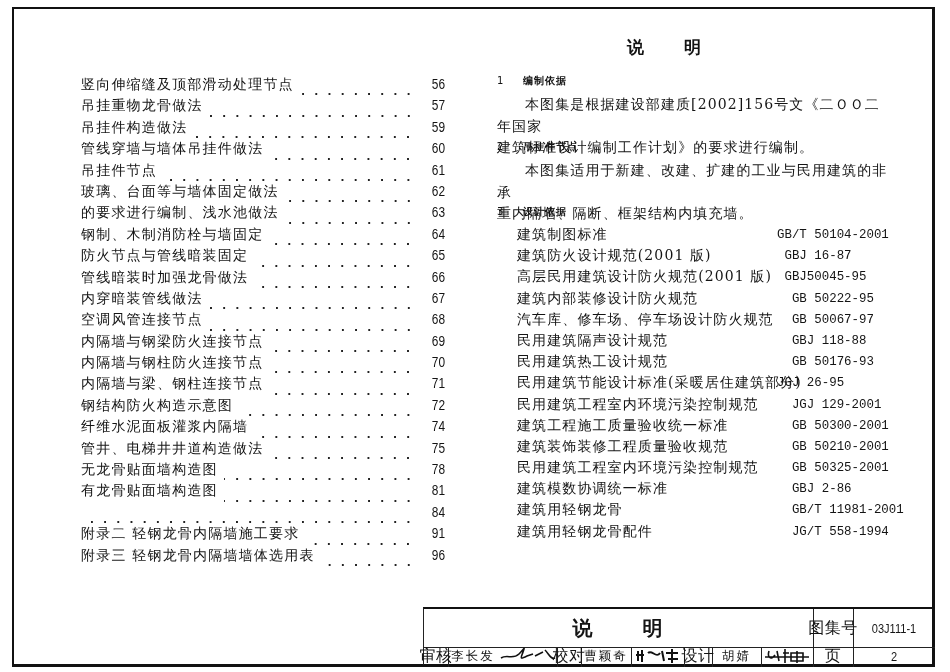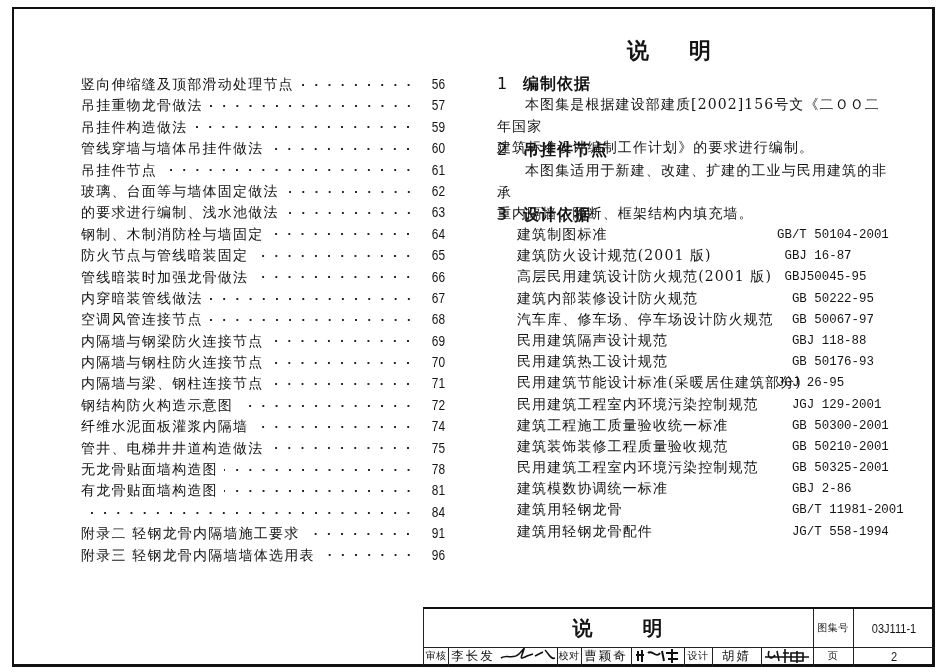--- a/index.html
+++ b/index.html
@@ -10,40 +10,40 @@
     }
     .frame {
       position: absolute; left: 12px; top: 7px; width: 918px; height: 655px;
       border: 2px solid #111; border-right-width: 3px; border-bottom-width: 3px;
       box-sizing: content-box;
     }
     
     .toc { position: absolute; left: 81px; top: 74px; width: 364px; }
     .toc-row {
       position: relative; height: 21.4px; line-height: 21.4px;
-      font-size: 14px; white-space: nowrap; display: flex; align-items: center;
+      font-size: 14px; white-space: nowrap; display: flex; align-items: flex-end;
     }
     .toc-title { flex: 0 0 auto; letter-spacing: 1.2px; padding-right: 6px; background: #fff; position: relative; z-index: 2; }
     .toc-dots {
       flex: 1 1 auto; height: 2px; margin-right: 30px;
       background-image: radial-gradient(circle, #222 1px, transparent 1.3px);
       background-size: 13.2px 2px; background-repeat: repeat-x; background-position: right center;
     }
     .toc-page {
       position: absolute; right: 0; top: 0; width: 28px; text-align: right;
       font-family: "Liberation Sans", sans-serif; font-size: 14px; transform: scaleX(0.85); transform-origin: right center;
     }
     
     .doc-title {
-      position: absolute; left: 627px; top: 36px; font-size: 22px; font-weight: bold; letter-spacing: 2px; font-family: Liberation Serif, serif;
+      position: absolute; left: 627px; top: 36px; font-size: 17px; font-weight: bold; letter-spacing: 2px; font-family: Liberation Serif, serif;
     }
     .doc-title .gap { display: inline-block; width: 38px; }
     .section-head {
       position: absolute; left: 497px; font-family: "DejaVu Sans", "Liberation Sans", sans-serif;
-      font-size: 16px; font-weight: bold; letter-spacing: 1px;
+      font-size: 10px; font-weight: bold; letter-spacing: 1px;
     }
     .section-head .num { display: inline-block; width: 26px; font-weight: normal; }
     .para {
       position: absolute; left: 497px; width: 392px; font-size: 14px; line-height: 21.5px; letter-spacing: 1.1px;
     }
     .para .indent { display: inline-block; width: 28px; }
     .refs { position: absolute; left: 517px; top: 224px; width: 380px; }
     .ref-row { position: relative; height: 21.2px; line-height: 21.2px; font-size: 14px; white-space: nowrap; }
     .ref-name { position: absolute; left: 0; letter-spacing: 1.1px; }
     .ref-code {
@@ -54,21 +54,21 @@
     .tb {
       position: absolute; left: 423px; top: 607px; width: 511px; height: 58px;
       border-top: 2px solid #111; border-left: 1.5px solid #222;
       box-sizing: border-box;
     }
     .tb-cell { position: absolute; box-sizing: border-box; display: flex; align-items: center; justify-content: center; white-space: nowrap; }
     .tb-hline { position: absolute; height: 0; border-top: 1.2px solid #222; }
     .tb-vline { position: absolute; width: 0; border-left: 1.2px solid #222; }
     .tb-main-title { font-size: 20px; font-weight: bold; letter-spacing: 2px; }
     .tb-main-title .gap { display: inline-block; width: 48px; }
-    .tb-small { font-size: 10px; letter-spacing: 0.5px; }
+    .tb-small { font-size: 16px; letter-spacing: 0.5px; }
     .tb-name { font-size: 12.5px; letter-spacing: 2px; }
     .tb-code { font-family: "Liberation Sans", sans-serif; font-size: 13px; transform: scaleX(0.85); }
     .sig { font-family: "DejaVu Serif", serif; font-style: italic; font-size: 13px; color: #111; }
   </style>
 </head>
 <body>
 
 <div class="frame"></div>
 
 <div class="toc" id="toc">

